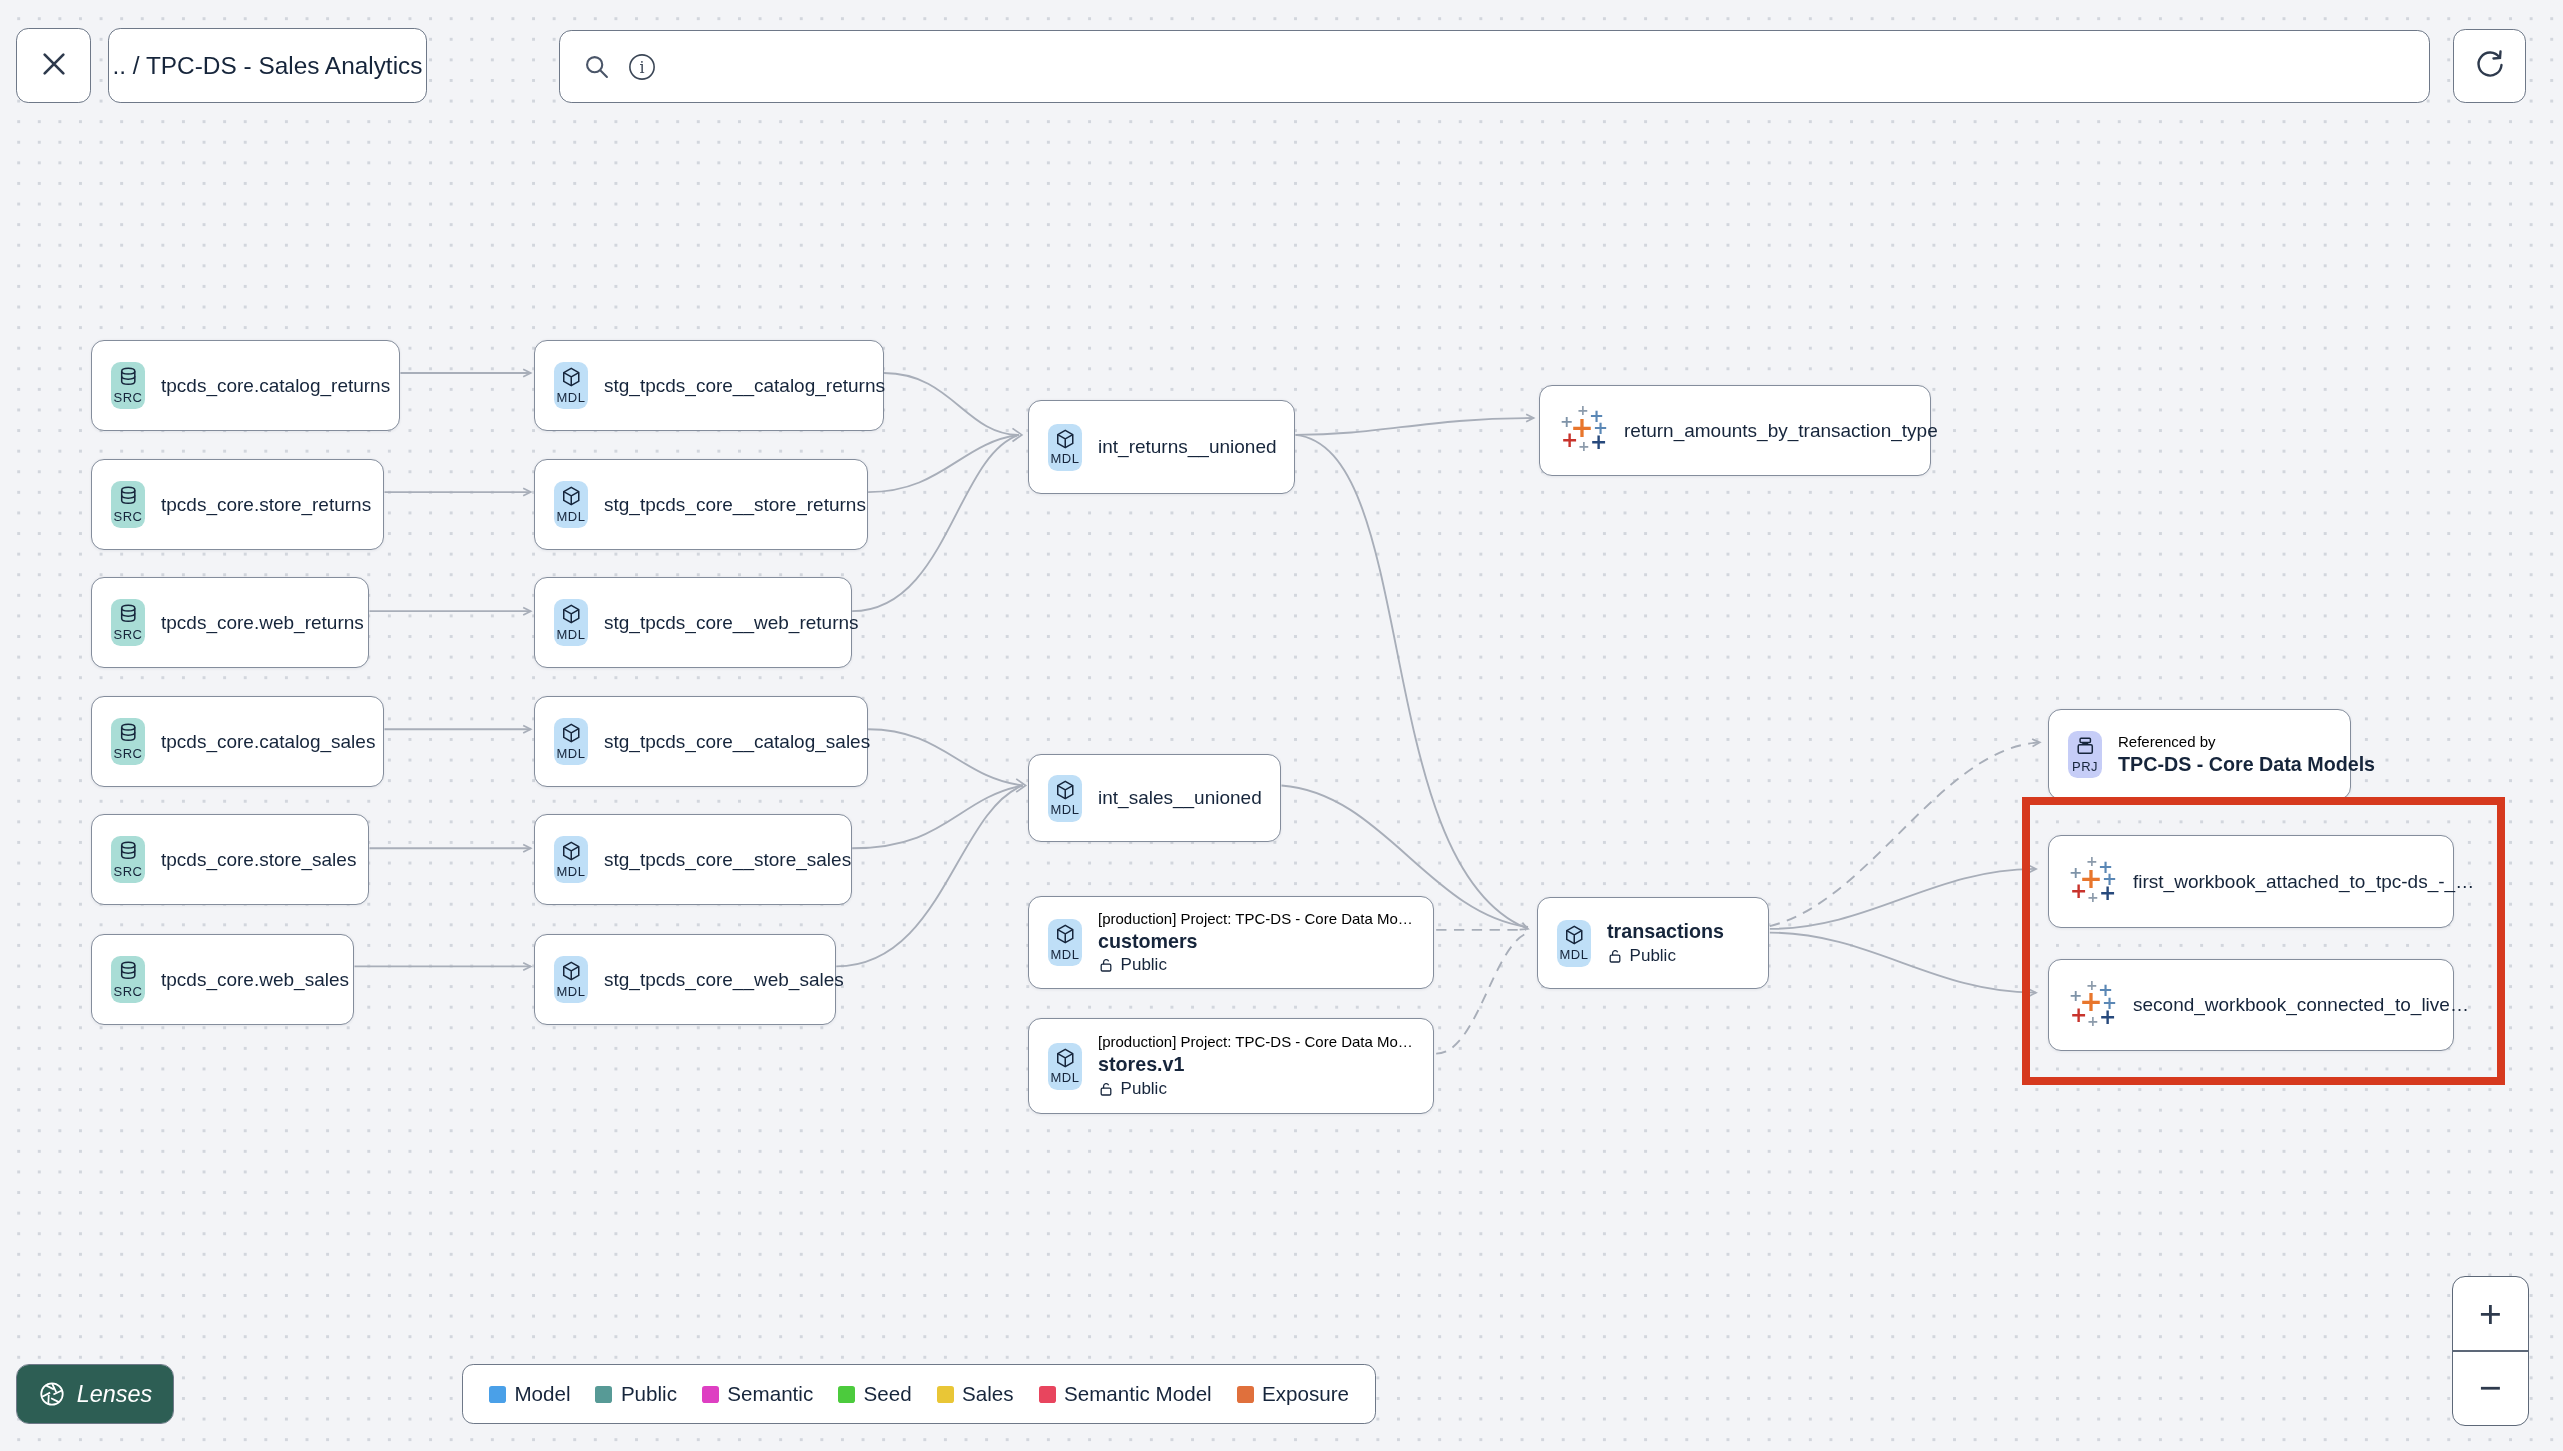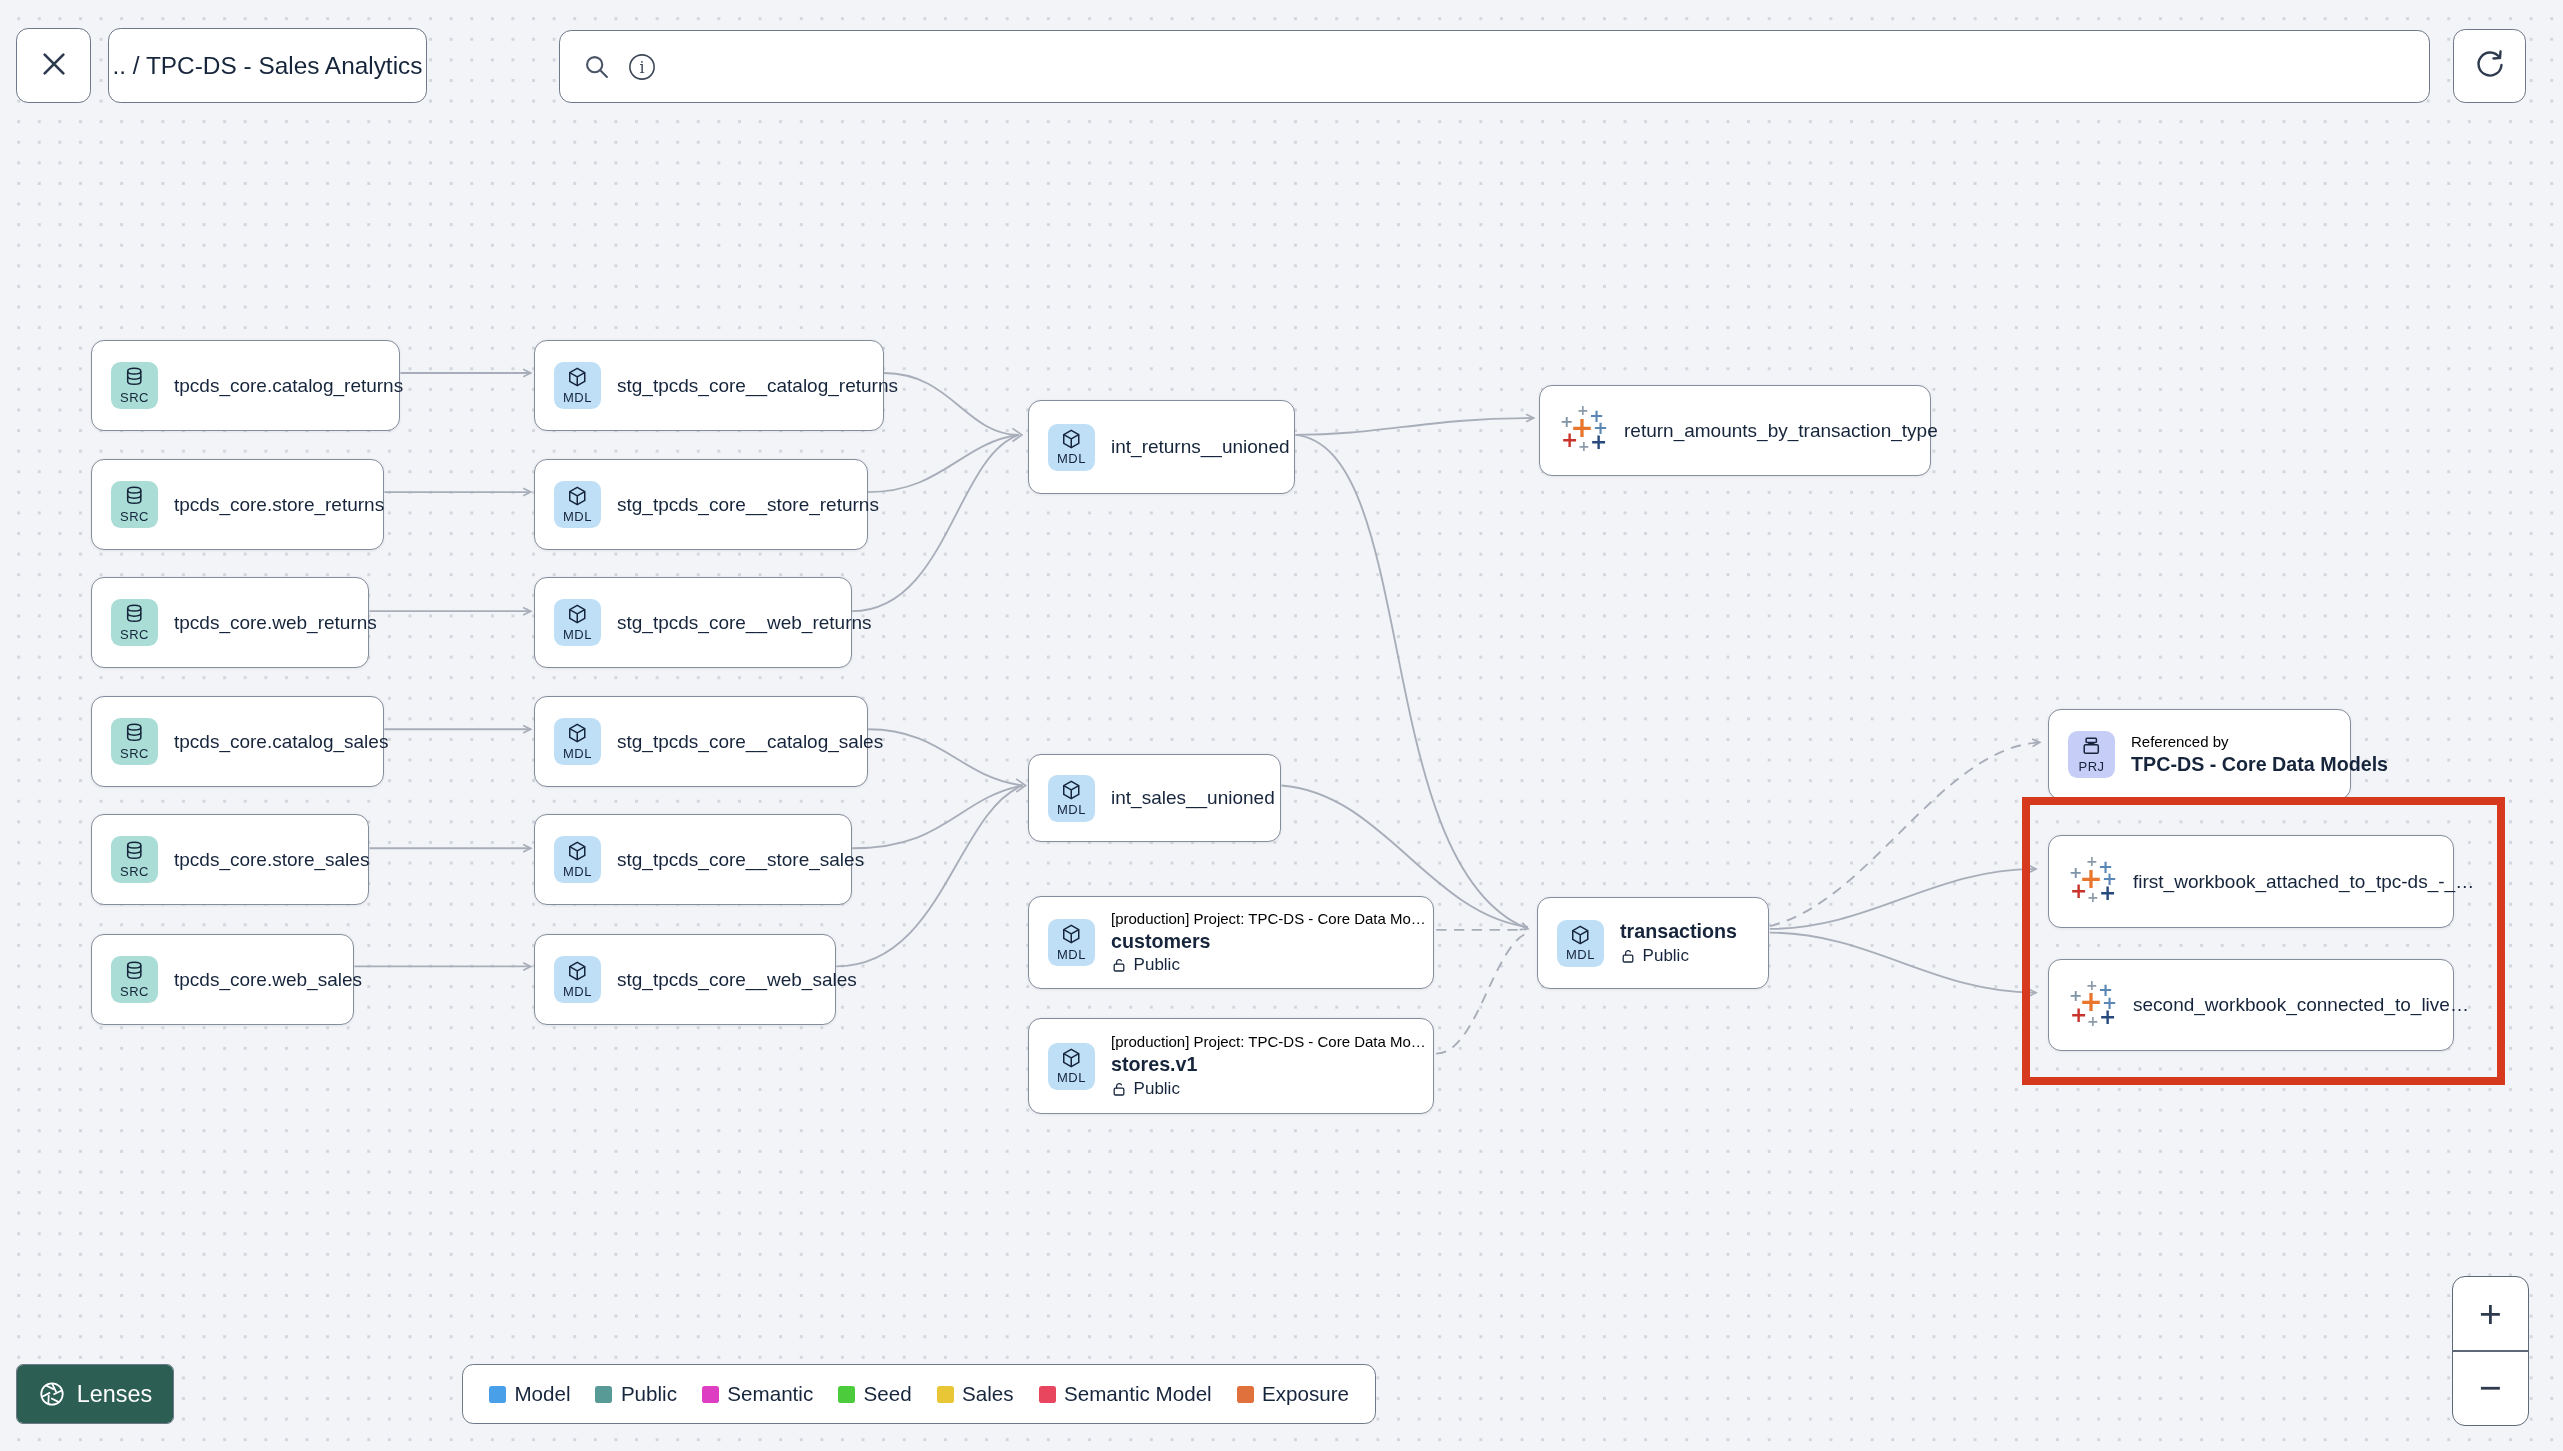--- a/index.html
+++ b/index.html
@@ -18,32 +18,32 @@
   .breadcrumb-box{background:#fff;border:1.9px solid #6e7888;border-radius:12.2px;
     display:flex;align-items:center;justify-content:center;font-size:24.4px;color:#16253b;}
   .search-box{background:#fff;border:1.9px solid #6e7888;border-radius:12.2px;
     display:flex;align-items:center;padding:0 22.5px;gap:17px;}
   .search-box input{flex:1;border:none;outline:none;font-size:25px;color:#16253b;
     font-family:"Liberation Sans","DejaVu Sans",sans-serif;background:transparent;}
   
   .node{position:absolute;box-sizing:border-box;background:#fff;border:1.9px solid #848d9c;
     border-radius:13px;display:flex;align-items:center;gap:16px;padding:0 19px;
     box-shadow:0 0.9px 2.8px rgba(20,30,50,.07);}
-  .node .badge{width:47px;height:47px;border-radius:9.4px;flex:0 0 auto;
+  .node .badge{width:34px;height:47px;border-radius:9.4px;flex:0 0 auto;
     display:flex;flex-direction:column;align-items:center;justify-content:center;gap:0.9px;}
   .node .badge .blab{font-size:13px;letter-spacing:0.5px;color:#16253b;}
   .node .txt{display:flex;flex-direction:column;justify-content:center;gap:2.8px;min-width:0;}
   .node .pre{font-size:15px;color:#000000;white-space:nowrap;}
   .node .title{font-size:19px;color:#16253b;white-space:nowrap;}
   .node .title.strong{font-size:19.7px;font-weight:700;}
   .node .access{display:flex;align-items:center;gap:6.6px;font-size:17px;color:#16253b;}
   .tabicon{position:relative;width:49px;height:49px;flex:0 0 auto;}
   .tabicon span{position:absolute;font-weight:700;line-height:1;font-family:"DejaVu Sans",sans-serif;}
   
-  .lens-pill{display:flex;border:1.9px solid #6e7888;border-radius:7px;overflow:hidden;background:#d946ef;}
+  .lens-pill{display:flex;border:1.9px solid #6e7888;border-radius:13px;overflow:hidden;background:#d946ef;font-style:italic;}
   .lens-left{display:flex;align-items:center;gap:11.2px;padding:0 20.6px;color:#fff;font-size:23.4px;}
   .lens-right{display:flex;align-items:center;gap:13px;padding:0 22.5px;color:#2b3950;font-size:23.4px;background:#fff;}
   .legend-box{background:#fff;border:1.9px solid #6e7888;border-radius:11.2px;
     display:flex;align-items:center;gap:25px;padding:0 26px;}
   .legend-item{display:flex;align-items:center;gap:8.4px;font-size:20.6px;color:#16253b;white-space:nowrap;}
   .legend-item .sw{width:17px;height:17px;border-radius:2.8px;flex:0 0 auto;}
   .zoom-pill{background:#fff;border:1.9px solid #5d6878;border-radius:13px;overflow:hidden;
     display:flex;flex-direction:column;}
   .zoom-pill button{all:unset;width:100%;height:73px;display:flex;align-items:center;justify-content:center;
     font-size:39px;color:#2e3a4d;cursor:pointer;box-sizing:border-box;}

